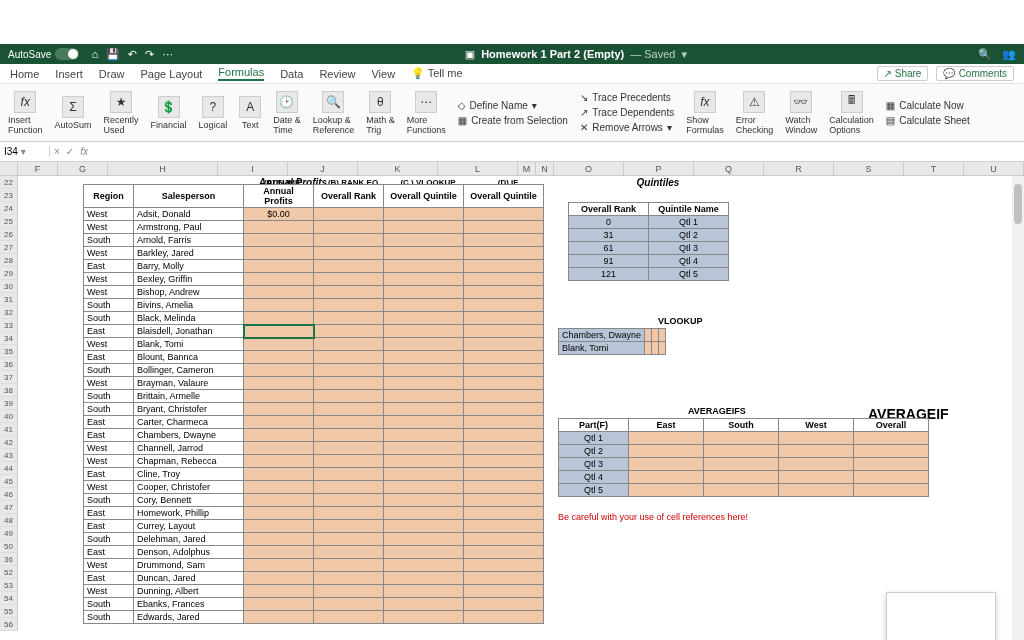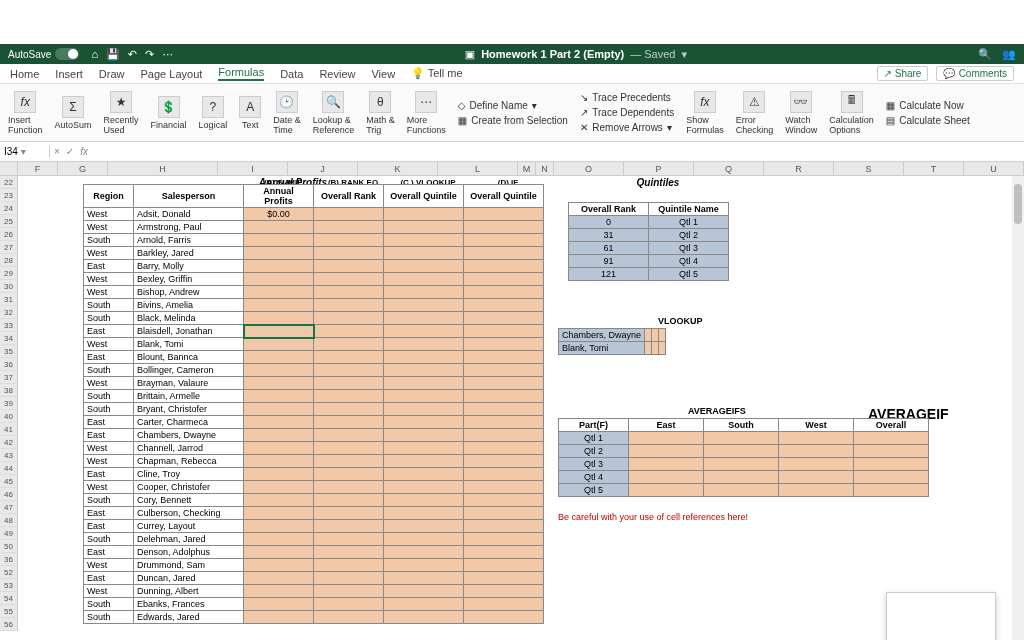--- a/index.html
+++ b/index.html
@@ -464,21 +464,21 @@
           <tr>
             <td>South</td>
             <td>Cory, Bennett</td>
             <td class="peach" style="text-align: center;"></td>
             <td class="peach"></td>
             <td class="peach"></td>
             <td class="peach"></td>
           </tr>
           <tr>
             <td>East</td>
-            <td>Culberson, Checking</td>
+            <td>Homework, Phillip</td>
             <td class="peach" style="text-align: center;"></td>
             <td class="peach"></td>
             <td class="peach"></td>
             <td class="peach"></td>
           </tr>
           <tr>
             <td>East</td>
             <td>Currey, Layout</td>
             <td class="peach" style="text-align: center;"></td>
             <td class="peach"></td>

